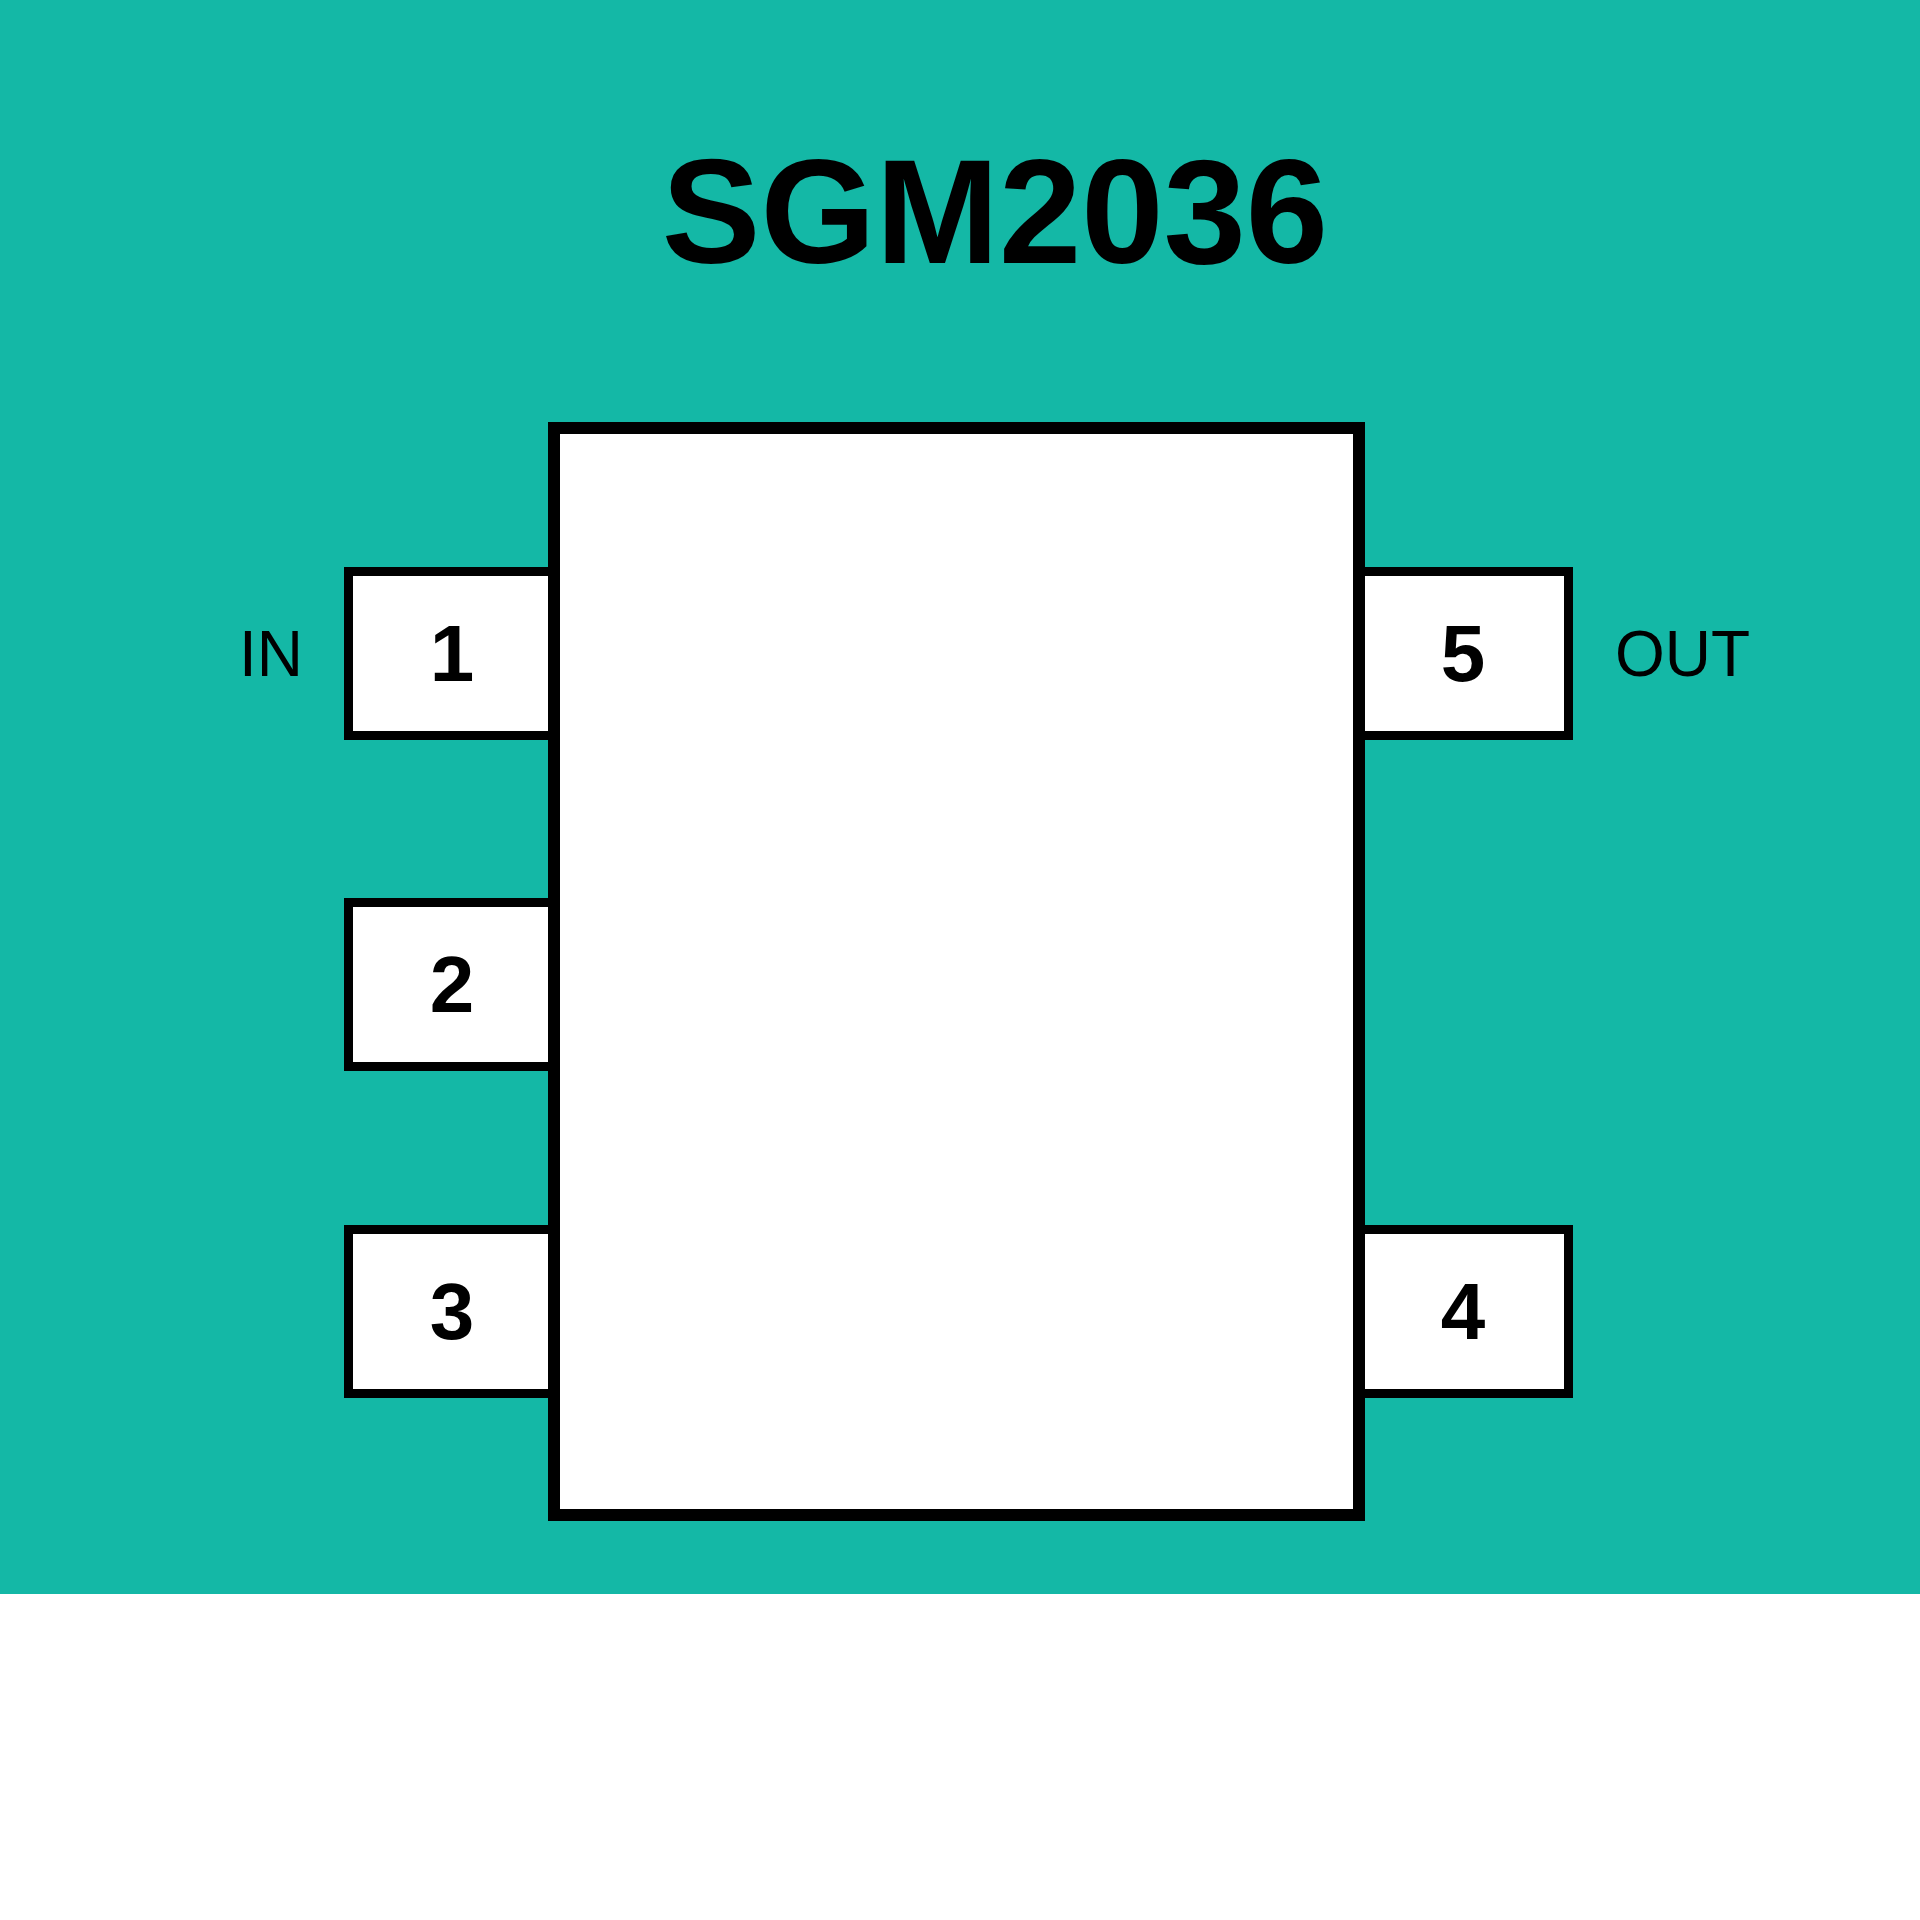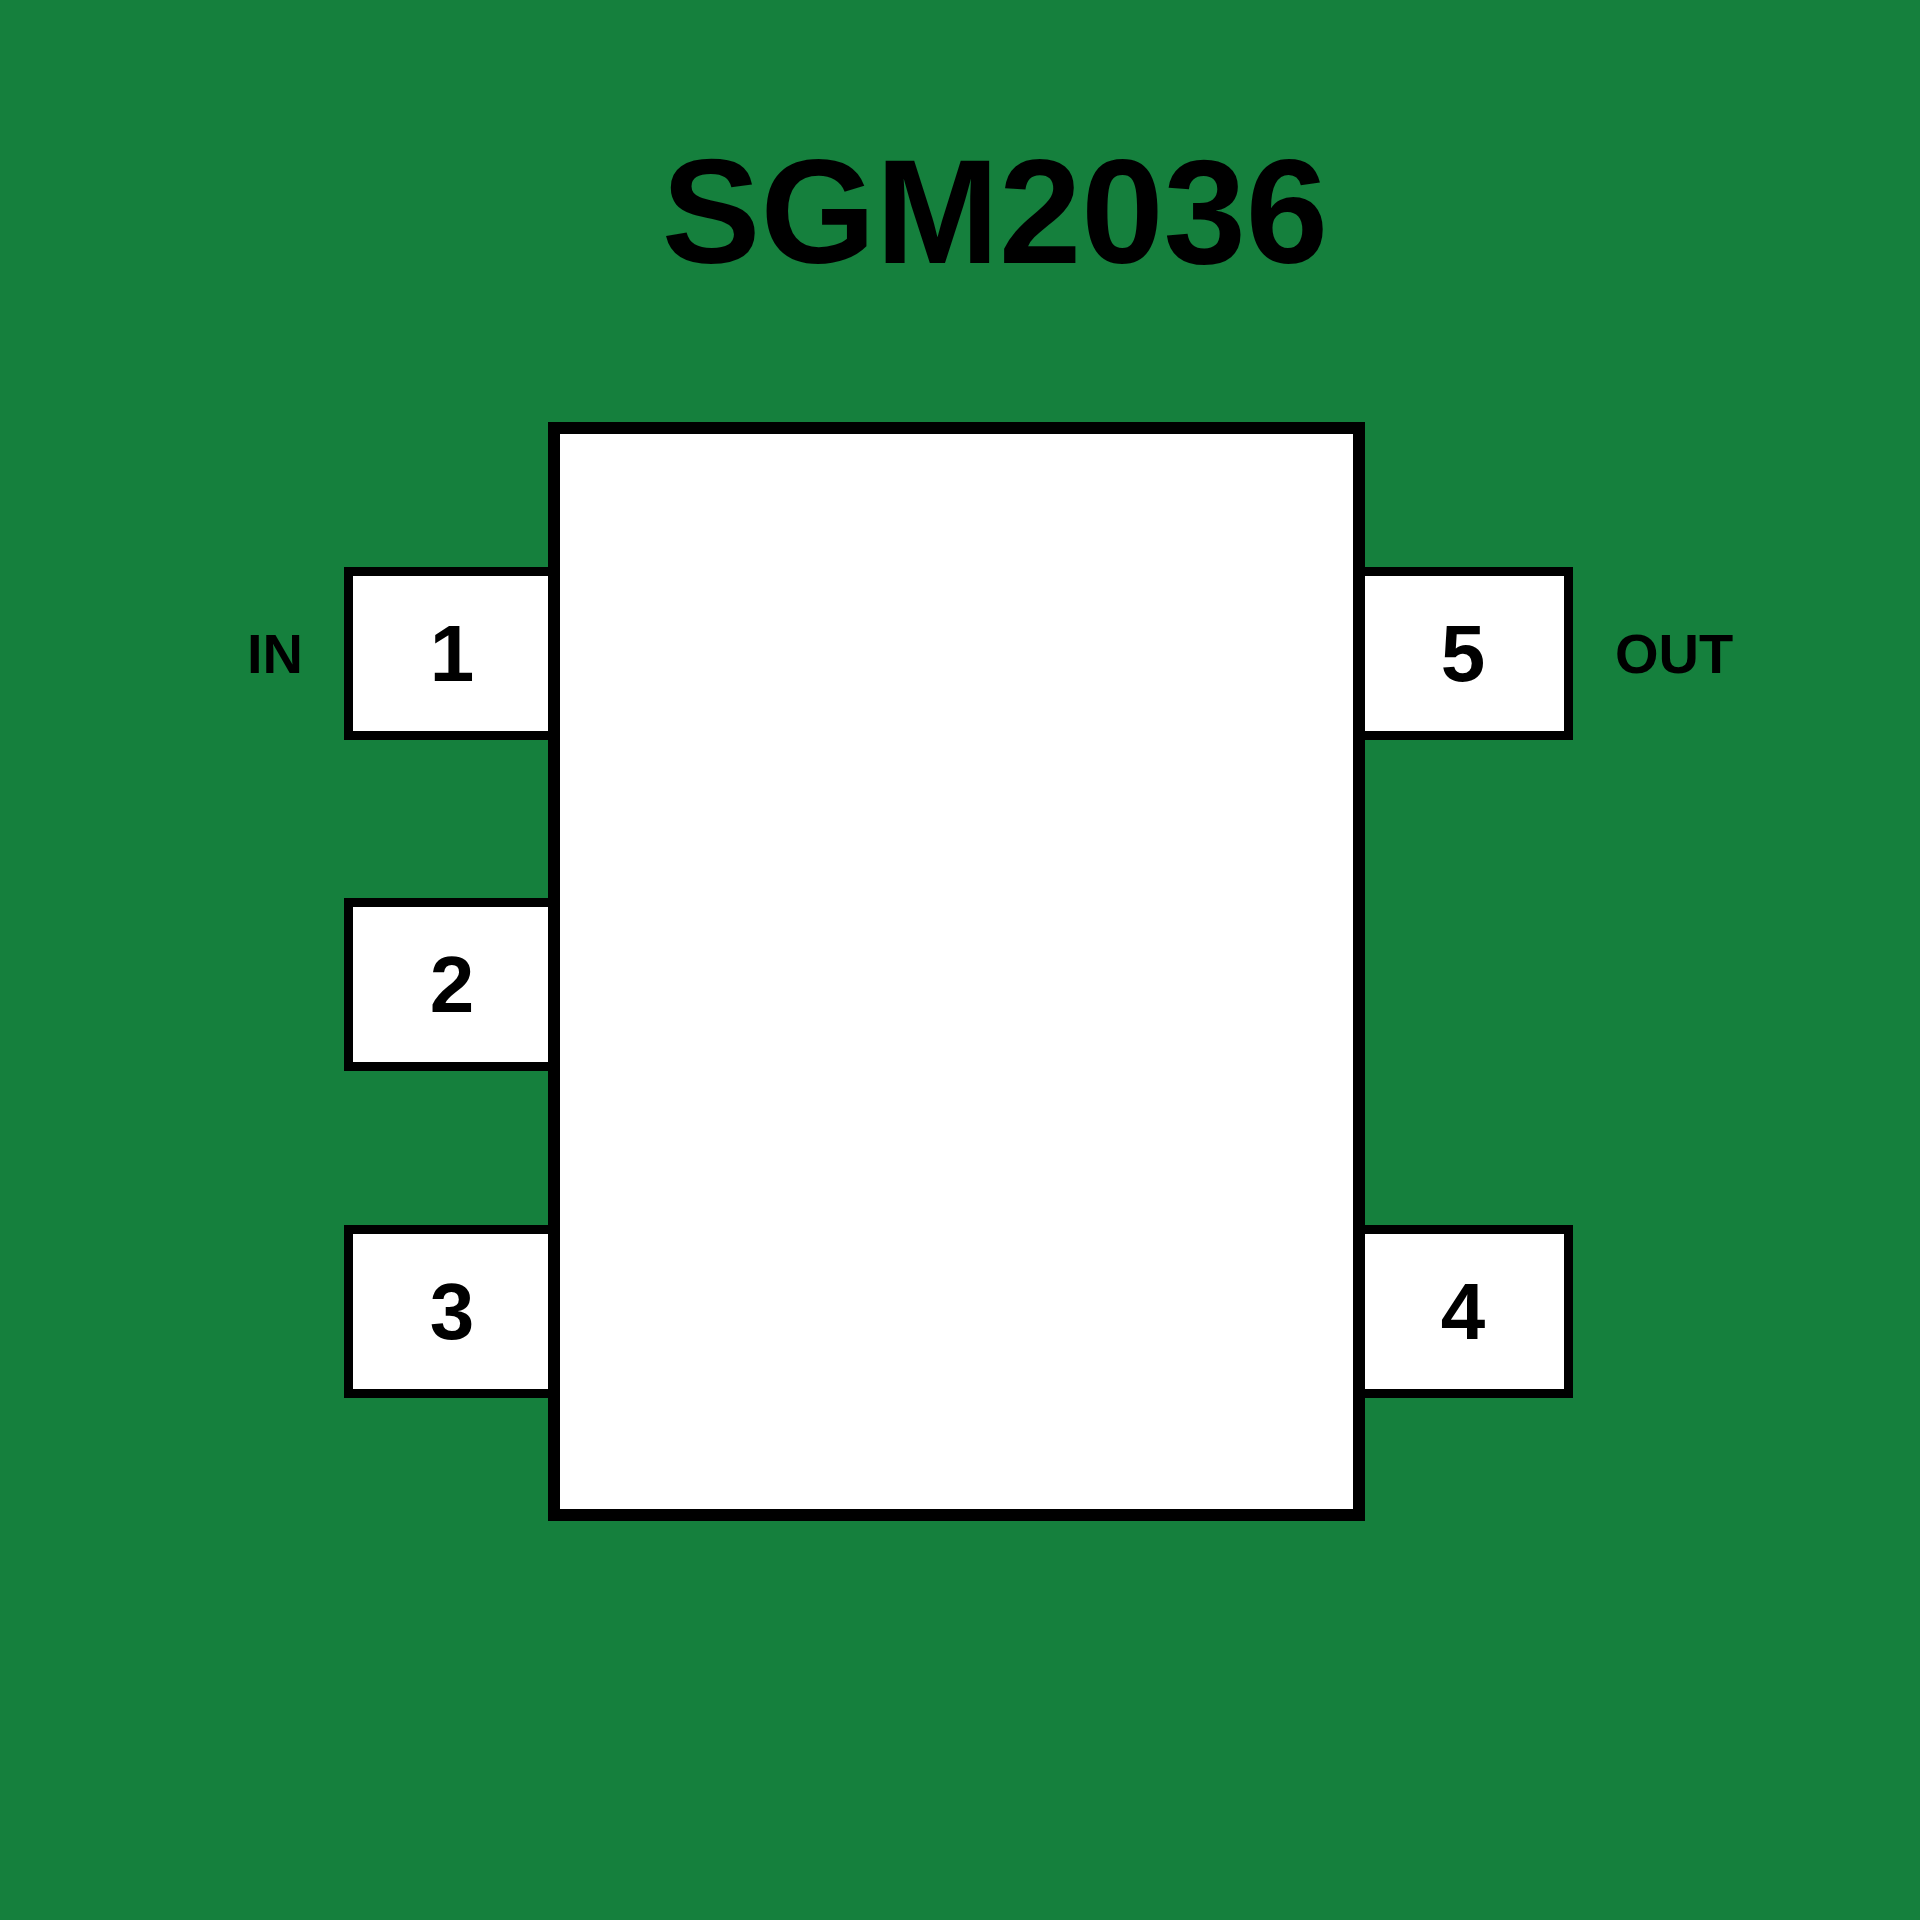--- a/index.html
+++ b/index.html
@@ -4,22 +4,22 @@
 <style>
   html, body {
     margin: 0;
     padding: 0;
     background: #ffffff;
     font-family: "Liberation Sans", sans-serif;
   }
   .canvas {
     position: relative;
     width: 1920px;
-    height: 1920px;
-    background: #15803d;
+    height: 1594px;
+    background: #14b8a6;
     overflow: hidden;
   }
   .title {
     position: absolute;
     left: 995px;
     top: 138px;
     transform: translateX(-50%);
     font-size: 148px;
     font-weight: bold;
     color: #000000;
@@ -54,22 +54,22 @@
   .pin-left  { left: 344px;  width: 216px; height: 173px; }
   .pin-right { left: 1353px; width: 220px; height: 173px; }
   .row-1 { top: 567px; }
   .row-2 { top: 898px; }
   .row-3 { top: 1225px; }
   .pin-label {
     position: absolute;
     height: 173px;
     display: flex;
     align-items: center;
-    font-size: 56px;
-    font-weight: bold;
+    font-size: 64px;
+    font-weight: normal;
     color: #000000;
     white-space: nowrap;
     z-index: 1;
   }
   .label-left  { right: 1617px; justify-content: flex-end; }
   .label-right { left: 1615px;  justify-content: flex-start; }
 </style>
 </head>
 <body>
 

